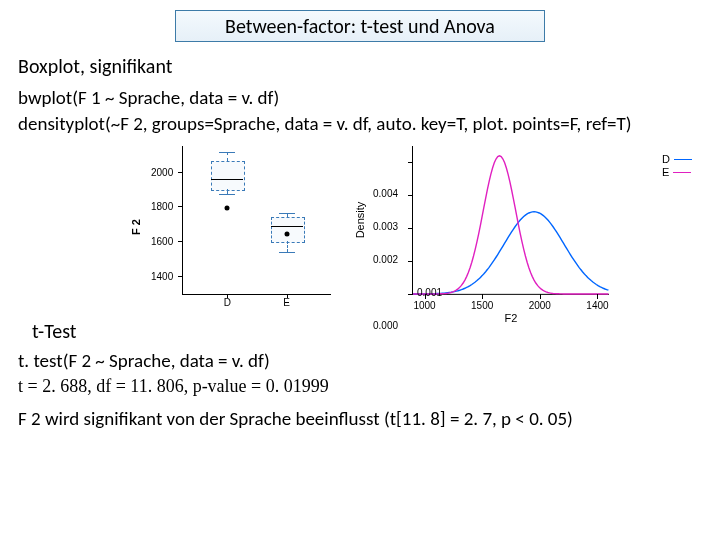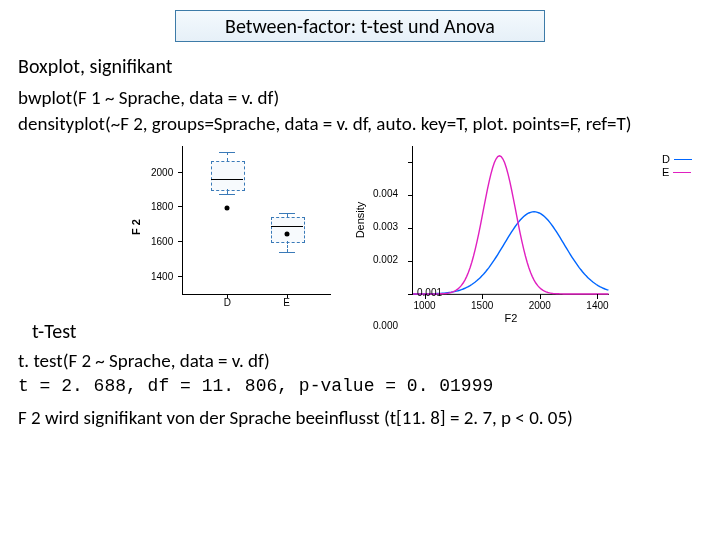--- a/index.html
+++ b/index.html
@@ -74,21 +74,21 @@
     position:absolute; left:44px; top:6px; width:196px; height:148px;
     border-left:1px solid #000; border-bottom:1px solid #000;
   }
   .dp-tick-y { position:absolute; left:-5px; width:5px; border-top:1px solid #000;}
   .dp-tick-ylabel{ position:absolute; left:-40px; font-size:10px; font-family:Arial; transform:translateY(-50%);margin-top:31px;}
   .dp-tick-x { position:absolute; bottom:-5px; height:5px; border-left:1px solid #000;}
   .dp-tick-xlabel{ position:absolute; bottom:-17px; font-size:10px; font-family:Arial; transform:translateX(-50%);}
   .dp-xlab { position:absolute; bottom:-30px; left:50%; transform:translateX(-50%); font-size:11px; font-family:Arial;}
   svg.curve { position:absolute; left:0; top:0; width:100%; height:100%; overflow:visible;}
   .ttest-label { font-size: 20px; margin: 4px 0 6px 14px; }
-  .mono { font-family: Liberation Mono, monospace; font-size: 18px; margin: 4px 0 10px 0;}
+  .mono { font-family: Liberation Serif, serif; font-size: 18px; margin: 4px 0 10px 0;}
   .conclusion { font-size: 19px; }
 </style>
 </head>
 <body>
 
 <div class="title-box">Between-factor: t-test und Anova</div>
 
 <div class="section-label">Boxplot, signifikant</div>
 
 <div class="code">bwplot(F 1 ~ Sprache, data = v. df)</div>

